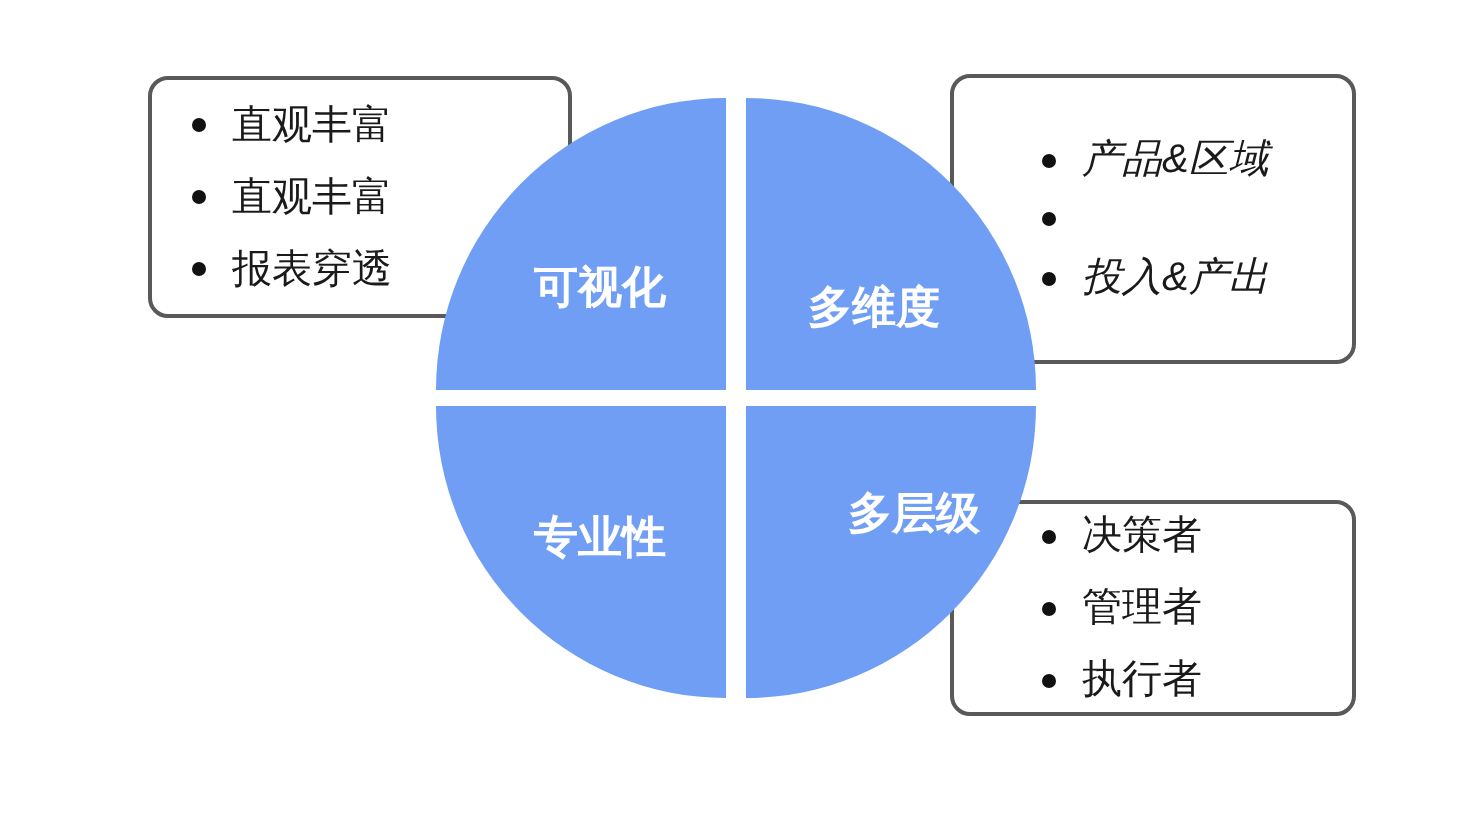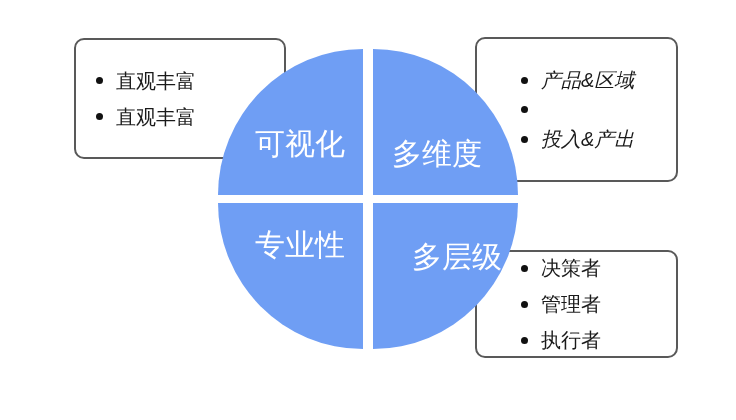--- a/index.html
+++ b/index.html
@@ -30,40 +30,44 @@
   
   .circle{position:absolute;left:218px;top:49px;width:300px;height:300px;z-index:2;
           display:grid;grid-template-columns:145px 10px 145px;grid-template-rows:146px 8px 146px;}
   .q{background:var(--blue);}
   .q-tl{grid-area:1/1;border-top-left-radius:100%;}
   .q-tr{grid-area:1/3;border-top-right-radius:100%;}
   .q-bl{grid-area:3/1;border-bottom-left-radius:100%;}
   .q-br{grid-area:3/3;border-bottom-right-radius:100%;}
 
   .qlabel{position:absolute;transform:translate(-50%,-50%);color:var(--label);
-          font-weight:normal;font-size:30px;white-space:nowrap;}
+          font-weight:bold;font-size:22px;white-space:nowrap;}
   .ql-tl{left:82px;top:95px;}
   .ql-tr{left:219px;top:105px;}
-  .ql-bl{left:82px;top:196px;}
+  .ql-bl{left:82px;top:220px;}
   .ql-br{left:219px;top:208px;margin-left:20px;}
 </style>
 </head>
 <body>
 
 <div class="stage">
 
   <div class="box box-tl">
     <ul>
         <li>
           <span class="dot"></span>
           <span>直观丰富</span>
         </li>
         <li>
           <span class="dot"></span>
           <span>直观丰富</span>
+        </li>
+        <li>
+          <span class="dot"></span>
+          <span>报表穿透</span>
         </li>
       </ul>
   </div>
 
   <div class="box box-tr">
     <ul>
         <li>
           <span class="dot"></span>
           <span>产品&amp;区域</span>
         </li>

